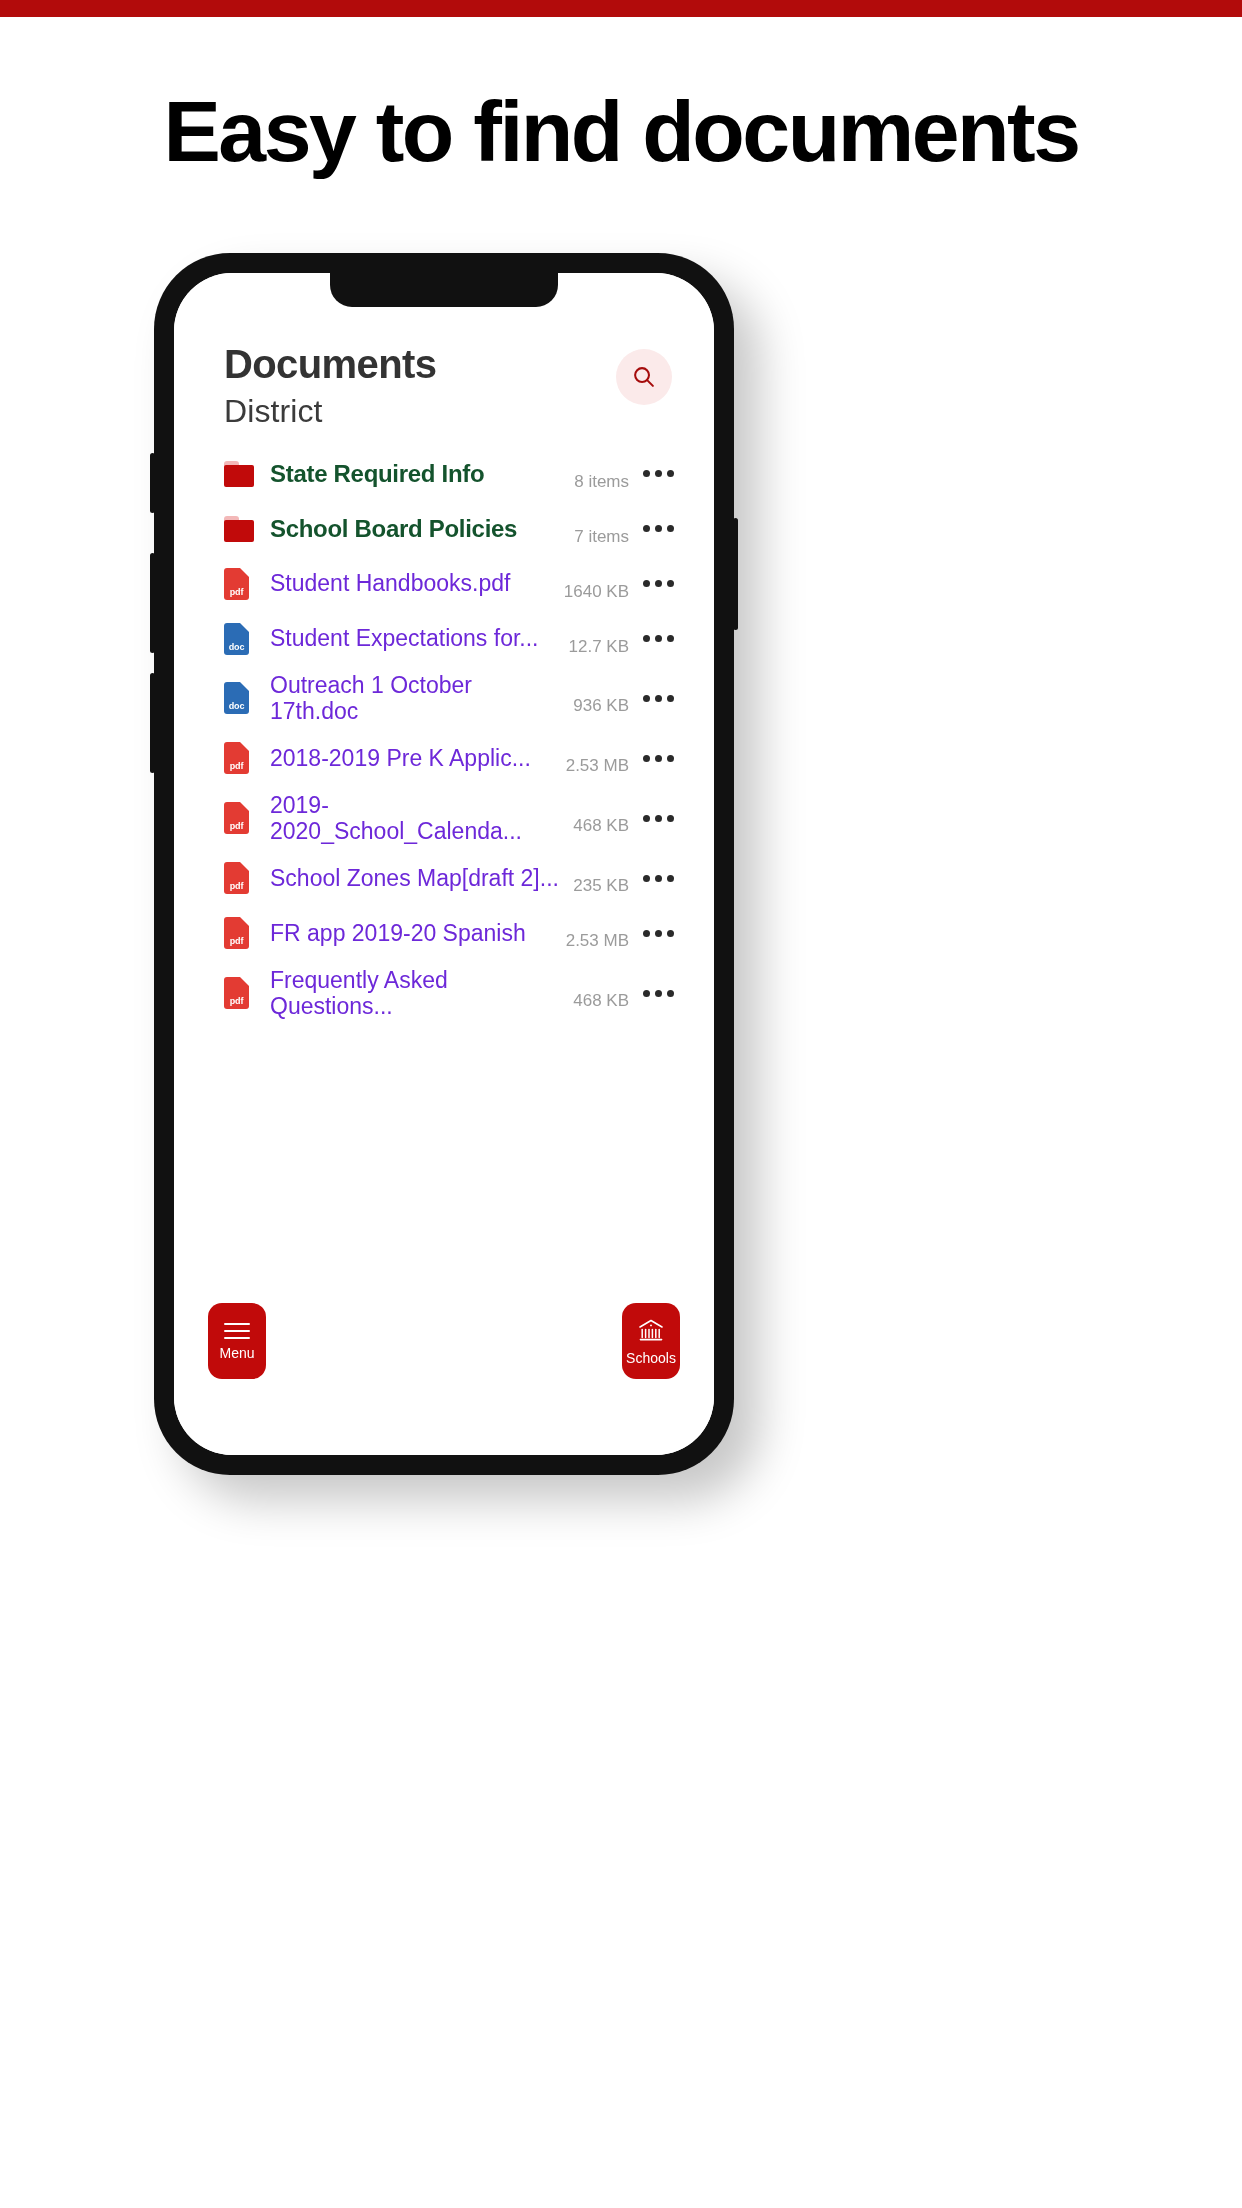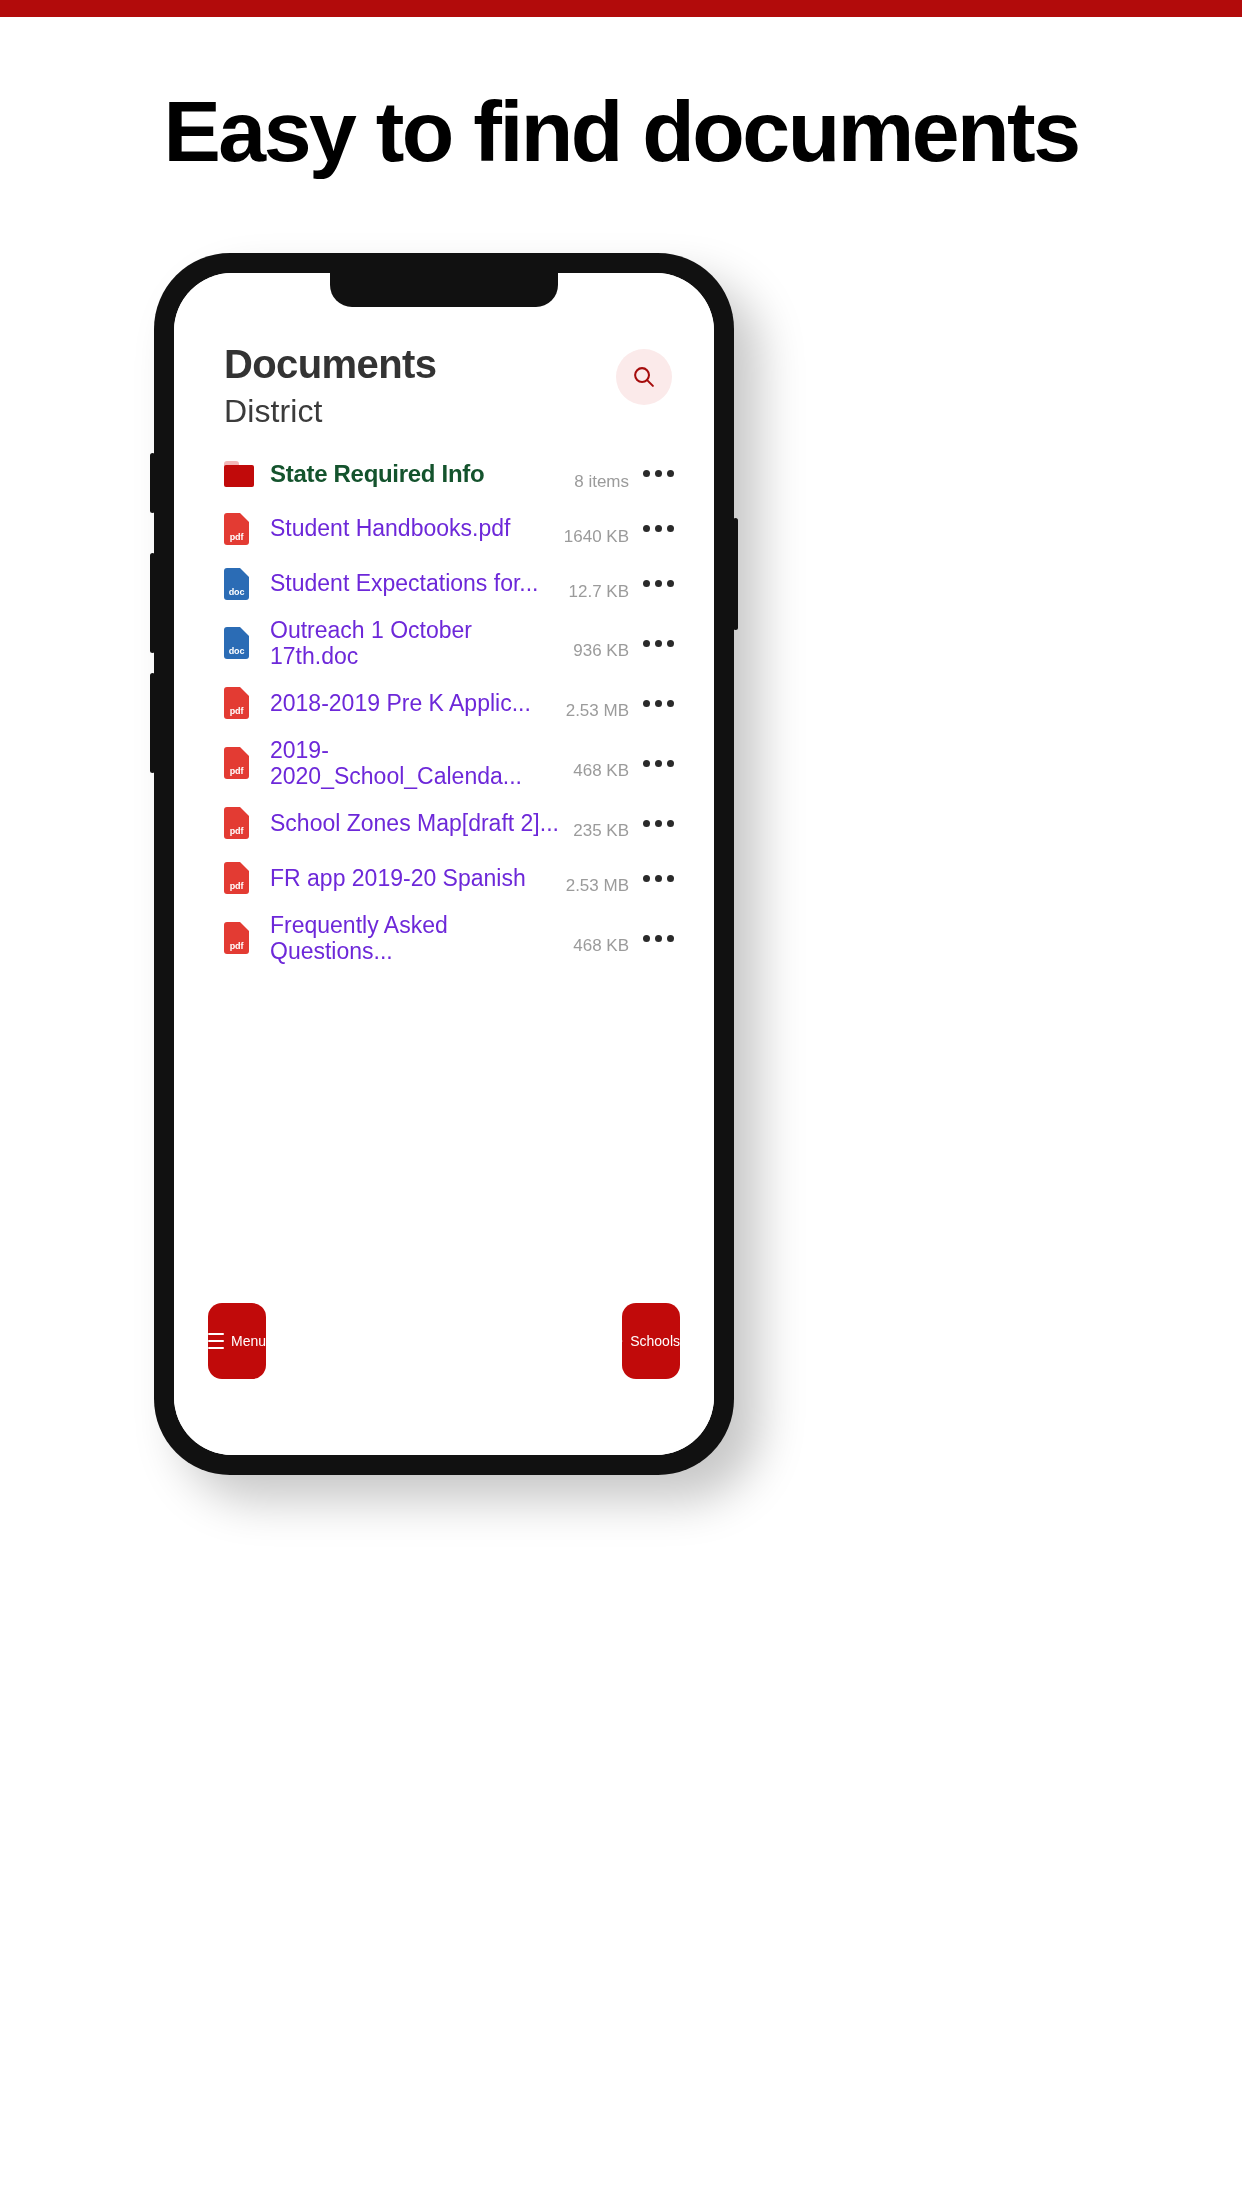--- a/index.html
+++ b/index.html
@@ -248,21 +248,21 @@
     padding: 0 34px;
     display: flex;
     justify-content: space-between;
   }
   .nav-btn {
     width: 58px;
     height: 76px;
     background: #c10a0a;
     border-radius: 14px;
     display: flex;
-    flex-direction: row;
+    flex-direction: column;
     align-items: center;
     justify-content: center;
     gap: 7px;
     border: none;
     cursor: pointer;
     margin-top: 47px;
   }
   .nav-btn .nav-label {
     color: #ffffff;
     font-size: 14px;
@@ -317,20 +317,35 @@
         <div class="file-list" id="file-list">
             <div class="file-row">
               <div class="icon-wrap">
                 <div class="folder-ico">
                   <span class="tab"></span>
                   <span class="body"></span>
                 </div>
               </div>
               <div class="file-name folder">State Required Info</div>
               <div class="file-meta">8 items</div>
+              <div class="dots">
+                <i></i>
+                <i></i>
+                <i></i>
+              </div>
+            </div>
+            <div class="file-row">
+              <div class="icon-wrap">
+                <div class="folder-ico">
+                  <span class="tab"></span>
+                  <span class="body"></span>
+                </div>
+              </div>
+              <div class="file-name folder">School Board Policies</div>
+              <div class="file-meta">7 items</div>
               <div class="dots">
                 <i></i>
                 <i></i>
                 <i></i>
               </div>
             </div>
             <div class="file-row">
               <div class="icon-wrap">
                 <div class="doc-ico pdf">
                   <span class="fold"></span>

